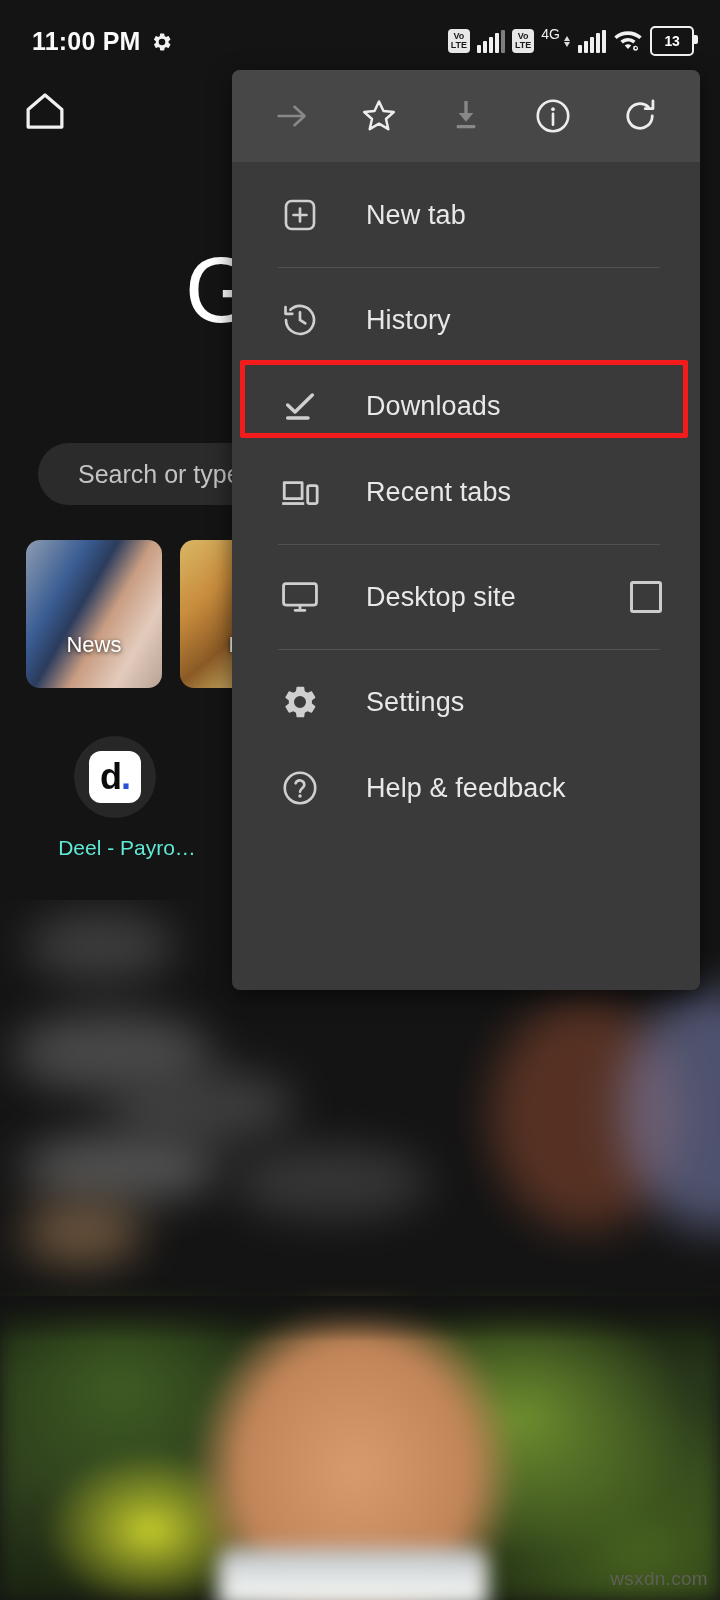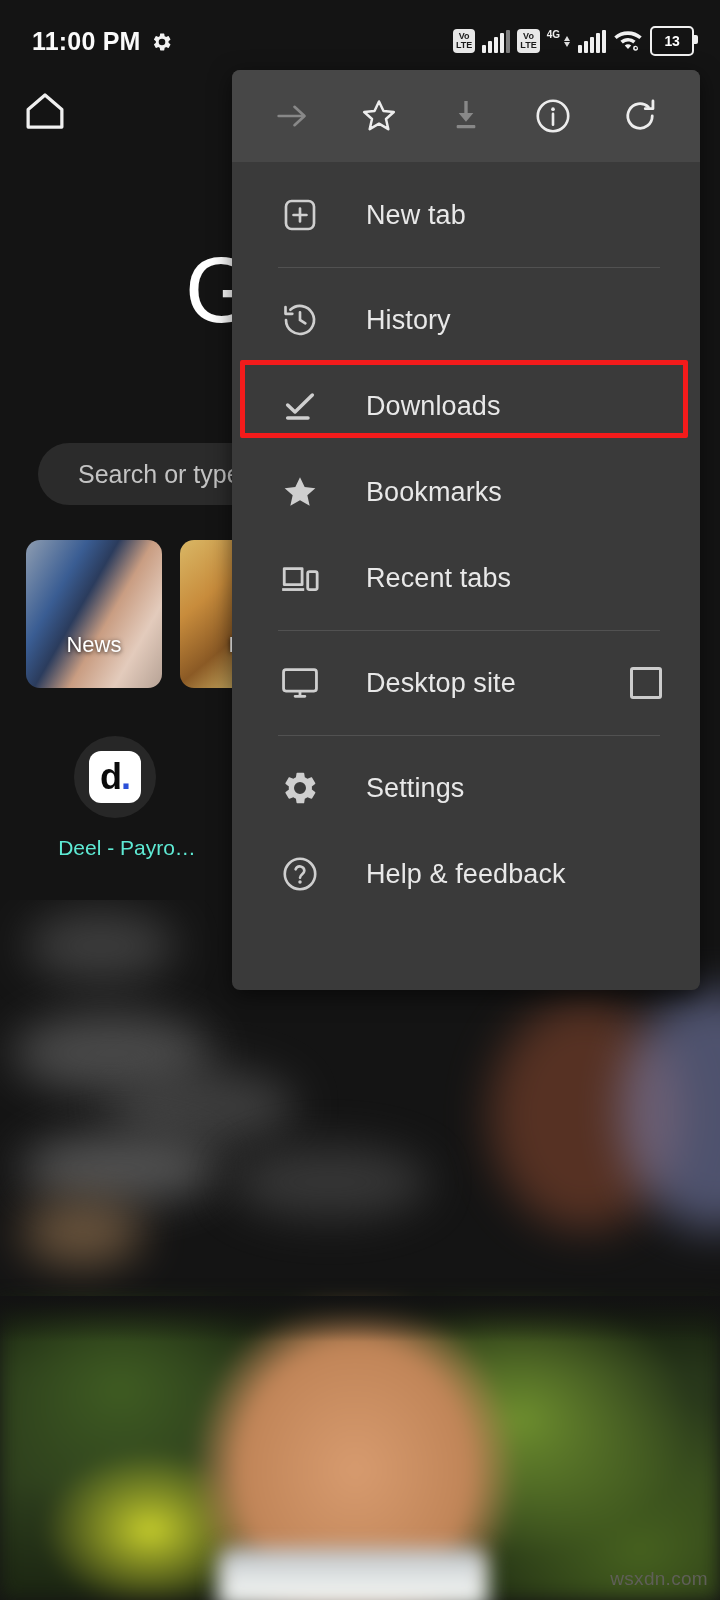--- a/index.html
+++ b/index.html
@@ -37,21 +37,21 @@
     border-radius:4px;
     font-size:9px; font-weight:700; line-height:9px;
     padding:2px 3px; text-align:center;
     display:flex; flex-direction:column; align-items:center; justify-content:center;
     height:24px; min-width:22px;
   }
   .volte-badge i { font-style:normal; display:block; font-size:9px; }
   .bars { display:flex; align-items:flex-end; gap:2px; height:23px; }
   .bars span { width:4px; background:#f0f0f0; border-radius:1px; display:block;}
   .bars span.dim { background:#7e7e7e; }
-  .net-label { font-size:10px; color:#f0f0f0; font-weight:700; margin-right:-3px; position:relative; top:-7px;}
+  .net-label { font-size:14px; color:#f0f0f0; font-weight:400; margin-right:-3px; position:relative; top:-7px;}
   .tiny-arrows { display:flex; flex-direction:column; gap:1px; margin-right:1px; }
   .tiny-arrows b { display:block; width:0;height:0;border-left:3px solid transparent;border-right:3px solid transparent;}
   .tiny-arrows b.up { border-bottom:5px solid #dcdcdc; }
   .tiny-arrows b.dn { border-top:5px solid #dcdcdc; }
   .battery {
     width:44px; height:23px; border:2px solid #f0f0f0; border-radius:5px;
     position:relative; display:flex; align-items:center; padding:13px;
   }
   .battery:after{
     content:""; position:absolute; right:-6px; top:7px;
@@ -382,28 +382,20 @@
       <div class="mi">
         <span class="ic">
           <svg width="40" height="40" viewBox="0 0 24 24" fill="none" stroke="#cfcfcf" stroke-width="2.1" stroke-linecap="round" stroke-linejoin="round">
             <path d="M4.6 11.4 9 15.6 19.4 5.4"></path>
             <path d="M4.6 19.2h12.2"></path>
           </svg>
         </span>
         <span class="tx">Downloads</span>
       </div>
 
-      <div class="mi">
-        <span class="ic">
-          <svg width="40" height="40" viewBox="0 0 24 24" fill="#cfcfcf">
-            <path d="M12 3.2 14.8 9l6.4.7-4.8 4.3 1.4 6.3L12 17l-5.8 3.3 1.4-6.3L2.8 9.7 9.2 9z"></path>
-          </svg>
-        </span>
-        <span class="tx">Bookmarks</span>
-      </div>
 
       <div class="mi">
         <span class="ic">
           <svg width="42" height="42" viewBox="0 0 24 24" fill="none" stroke="#cfcfcf" stroke-width="1.6" stroke-linejoin="round">
             <path d="M3 6.6h10.2v9.2H3z"></path>
             <path d="M1.8 18.6h12.6"></path>
             <rect x="16.4" y="8.4" width="5.4" height="10.2" rx="1"></rect>
           </svg>
         </span>
         <span class="tx">Recent tabs</span>

